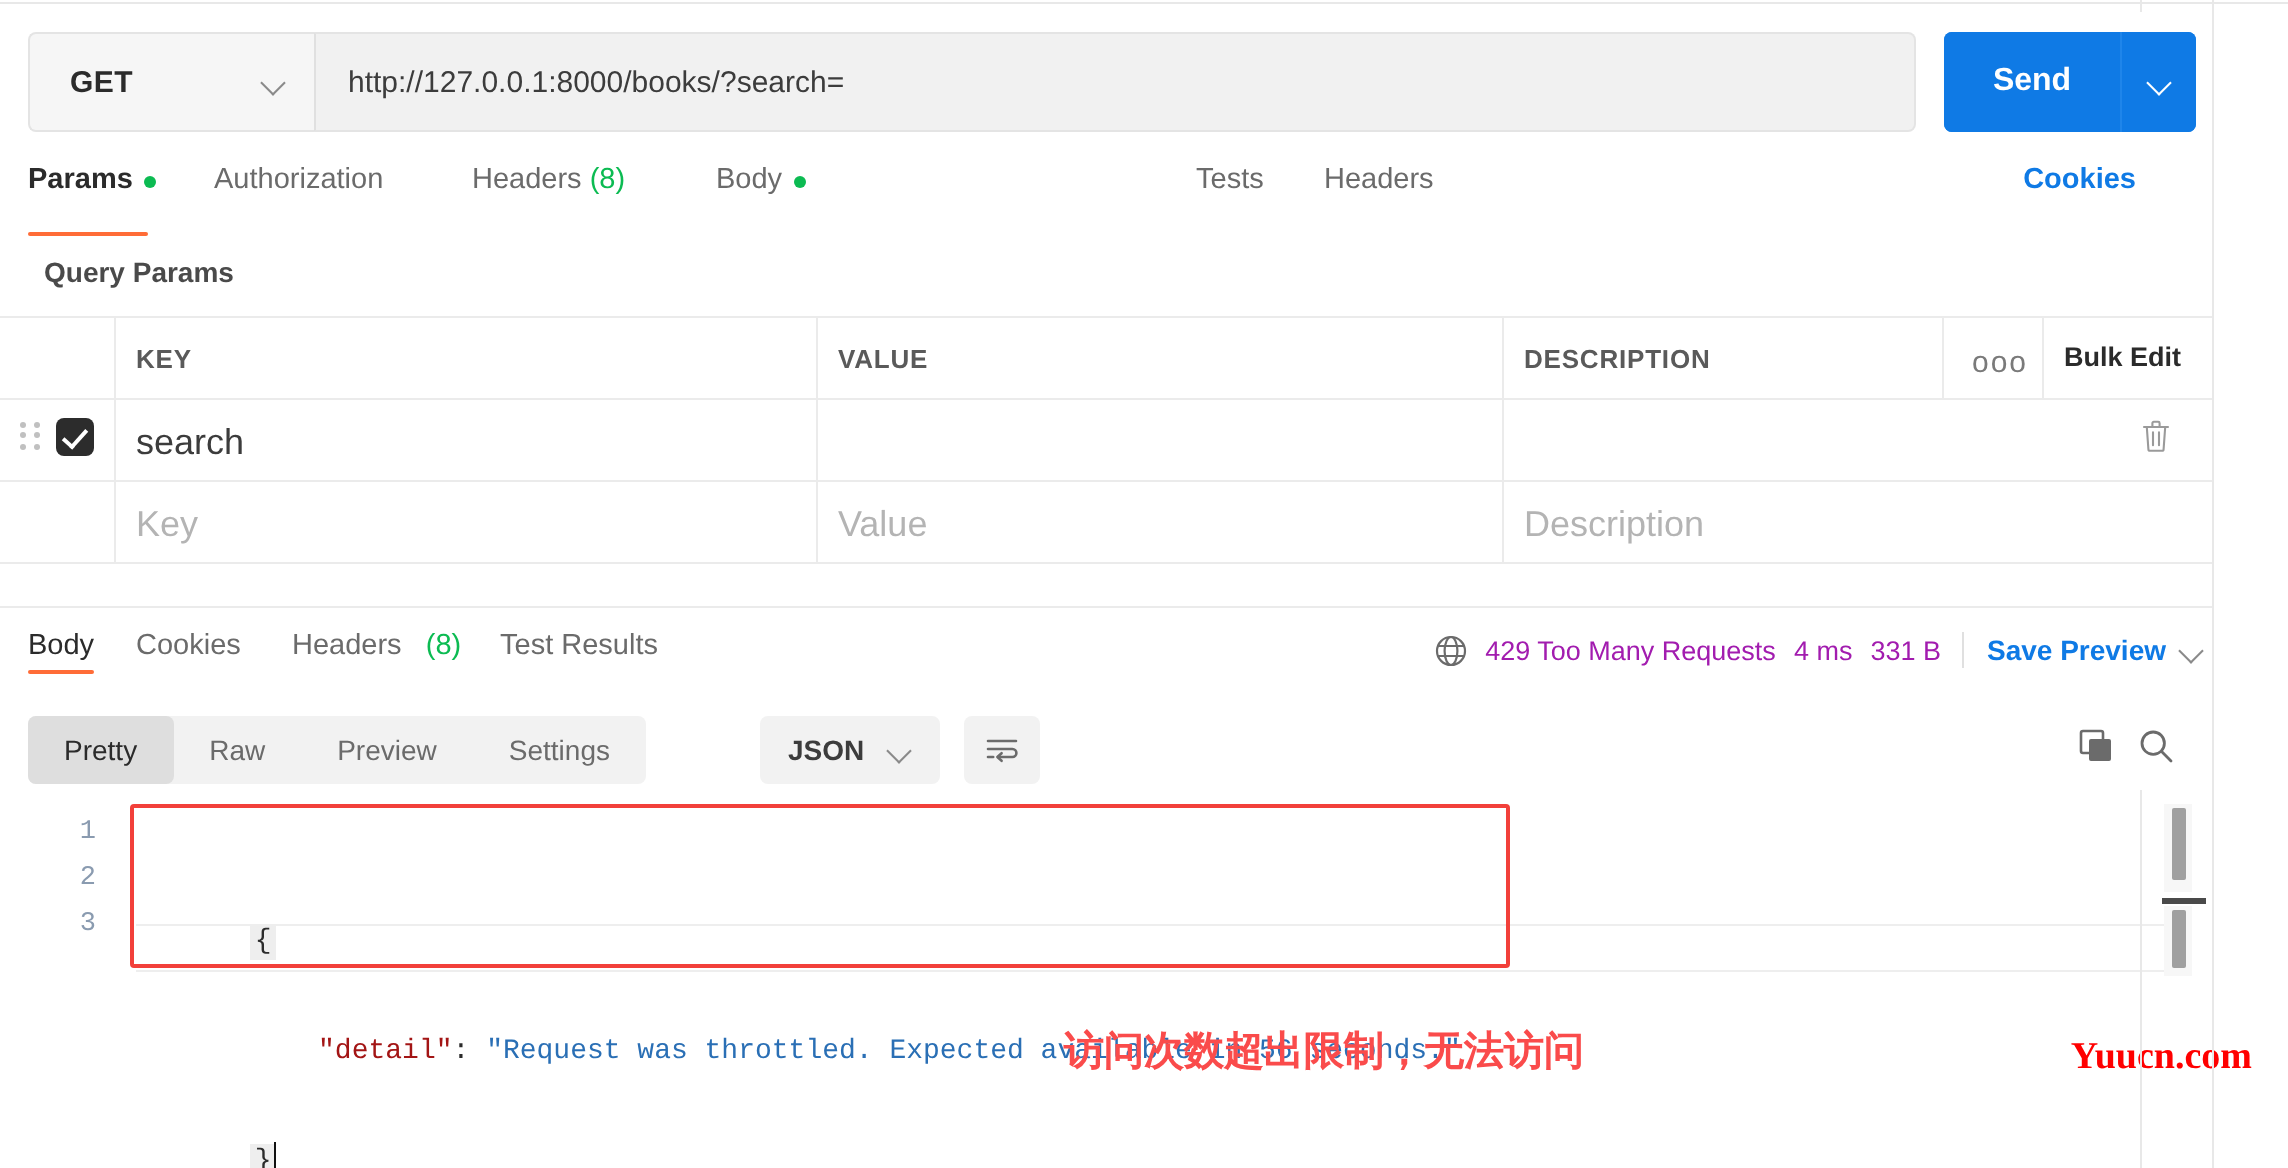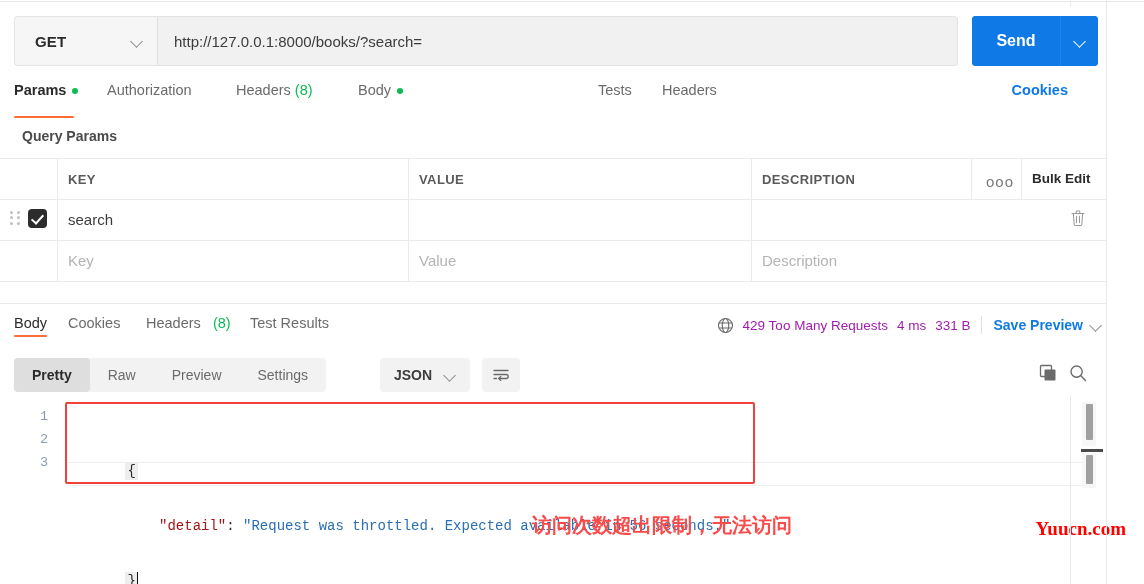--- a/index.html
+++ b/index.html
@@ -132,21 +132,21 @@
   .tbl {
     position: absolute; left: 0; top: 158px; width: 1106px;
   }
   .tbl .hr { position: absolute; left: 0; width: 1106px; height: 1px; background: #ebebeb; }
   .tbl .vr { position: absolute; width: 1px; background: #ebebeb; }
   .th {
     position: absolute; font-size: 13px; font-weight: bold;
     color: #5a5a5a; letter-spacing: .4px;
   }
   .cell {
-    position: absolute; font-size: 15px; color: #3c3c3c;
+    position: absolute; font-size: 18px; color: #3c3c3c;
   }
   .cell.ph { color: #b4b4b4; }
   .bulk {
     position: absolute; font-size: 13.5px; font-weight: bold; color: #2b2b2b;
     cursor: pointer;
   }
   .dots3 {
     position: absolute; font-size: 15px; color: #7a7a7a; letter-spacing: 1px;
     cursor: pointer;
   }
@@ -195,21 +195,21 @@
   
   .seg {
     position: absolute; left: 14px; top: 358px;
     height: 34px; background: #f2f2f2; border-radius: 4px;
     display: flex; align-items: stretch;
   }
   .seg-item {
     display: flex; align-items: center; padding: 0 18px;
     font-size: 14px; color: #6b6b6b; cursor: pointer; border-radius: 4px;
   }
-  .seg-item.active { background: #dedede; color: #2b2b2b; font-weight: bold; }
+  .seg-item.active { background: #dedede; color: #2b2b2b; font-weight: normal; }
   .json-sel {
     position: absolute; left: 380px; top: 358px;
     height: 34px; background: #f2f2f2; border-radius: 4px;
     display: flex; align-items: center; padding: 0 14px; gap: 12px;
     font-size: 14px; color: #3c3c3c; font-weight: bold; cursor: pointer;
   }
   .wrap-btn {
     position: absolute; left: 482px; top: 358px;
     width: 38px; height: 34px; background: #f2f2f2; border-radius: 4px;
     display: flex; align-items: center; justify-content: center; cursor: pointer;

